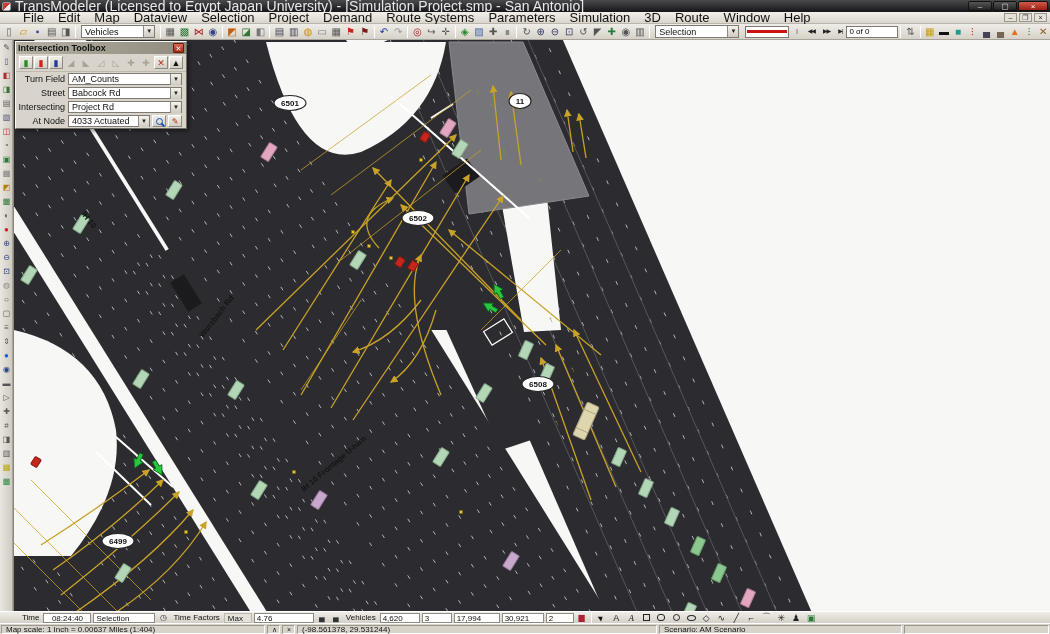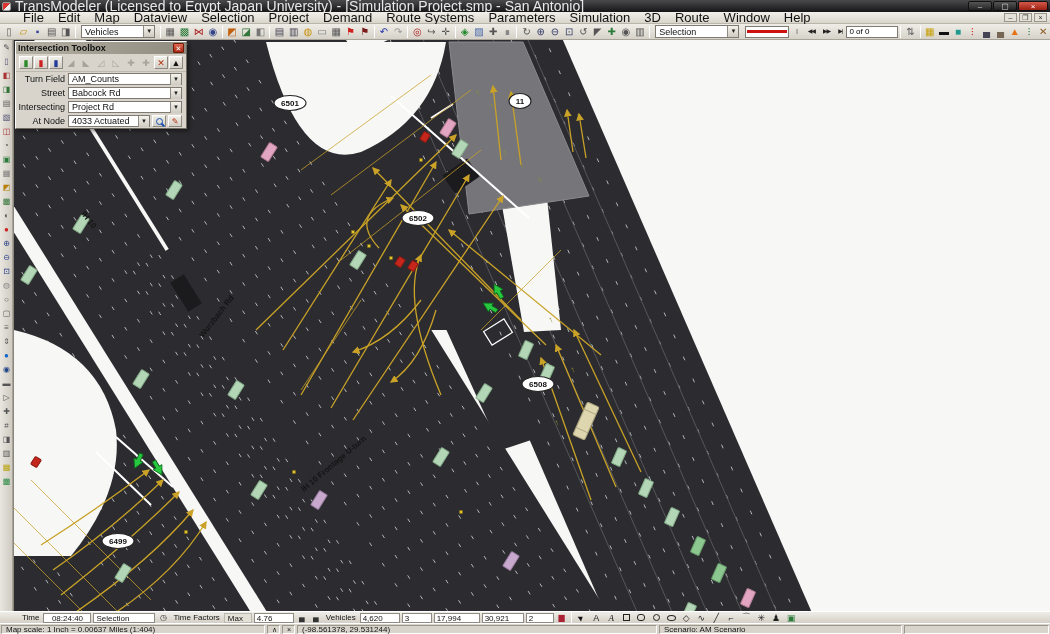--- a/index.html
+++ b/index.html
@@ -673,21 +673,21 @@
     </div>
   </div>
 
   <div id="simbar">
       <span class="sb-lbl">Time</span>
       <span class="sb-box" style="width: 48px; text-align: center;">08:24:40</span>
       <span class="sb-box" style="width: 62px;">Selection</span>
       <span class="sb-btn" style="color: rgb(51, 51, 51);">◷</span>
       <span class="sb-lbl">Time Factors</span>
       <span class="sb-cell" style="width: 28px;">Max</span>
-      <span class="sb-box" style="width: 40px;">4.76</span>
+      <span class="sb-box" style="width: 60px;">4.76</span>
       <span class="sb-btn" style="color: rgb(51, 51, 51);">▄</span>
       <span class="sb-btn" style="color: rgb(51, 51, 51);">▄</span>
       <span class="sb-lbl">Vehicles</span>
       <span class="sb-box" style="width: 40px;">4,620</span>
       <span class="sb-box" style="width: 30px;">3</span>
       <span class="sb-box" style="width: 46px;">17,994</span>
       <span class="sb-box" style="width: 42px;">30,921</span>
       <span class="sb-box" style="width: 28px;">2</span>
       <span class="sb-btn" style="color: rgb(170, 34, 51);">▆</span>
       <span class="tsep"></span>

